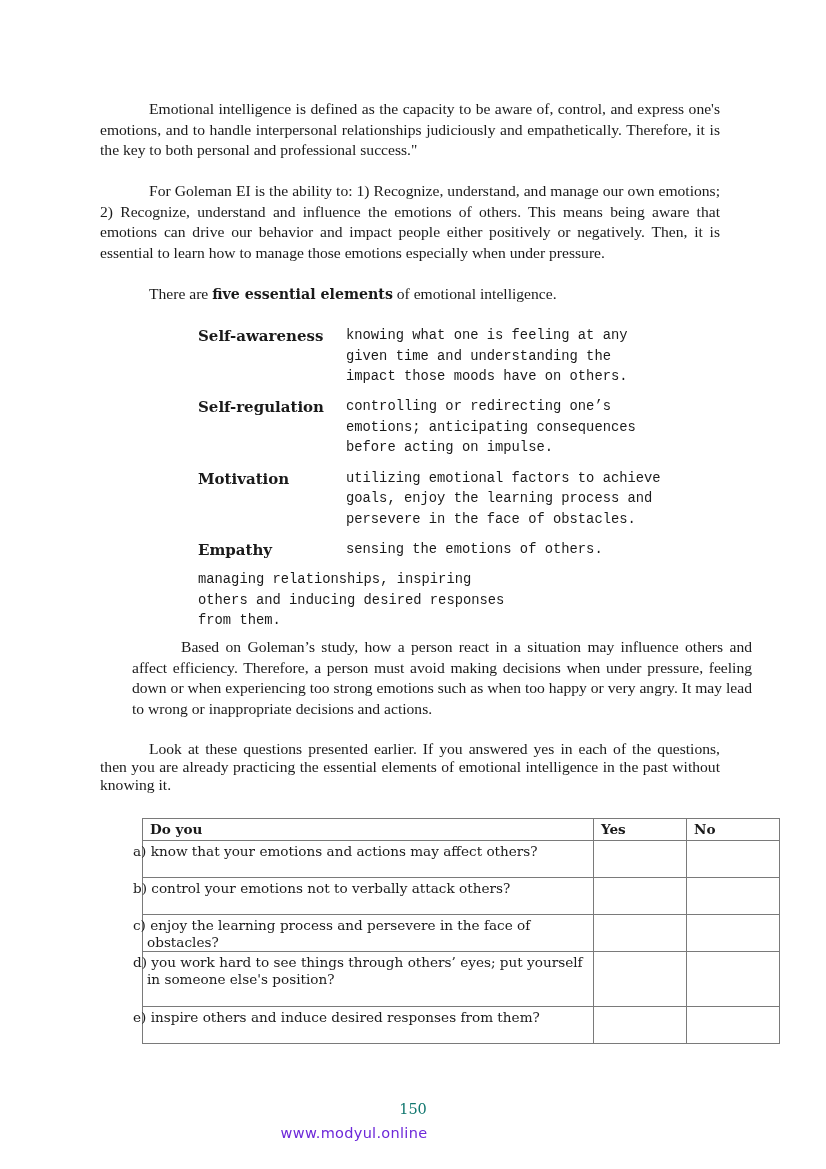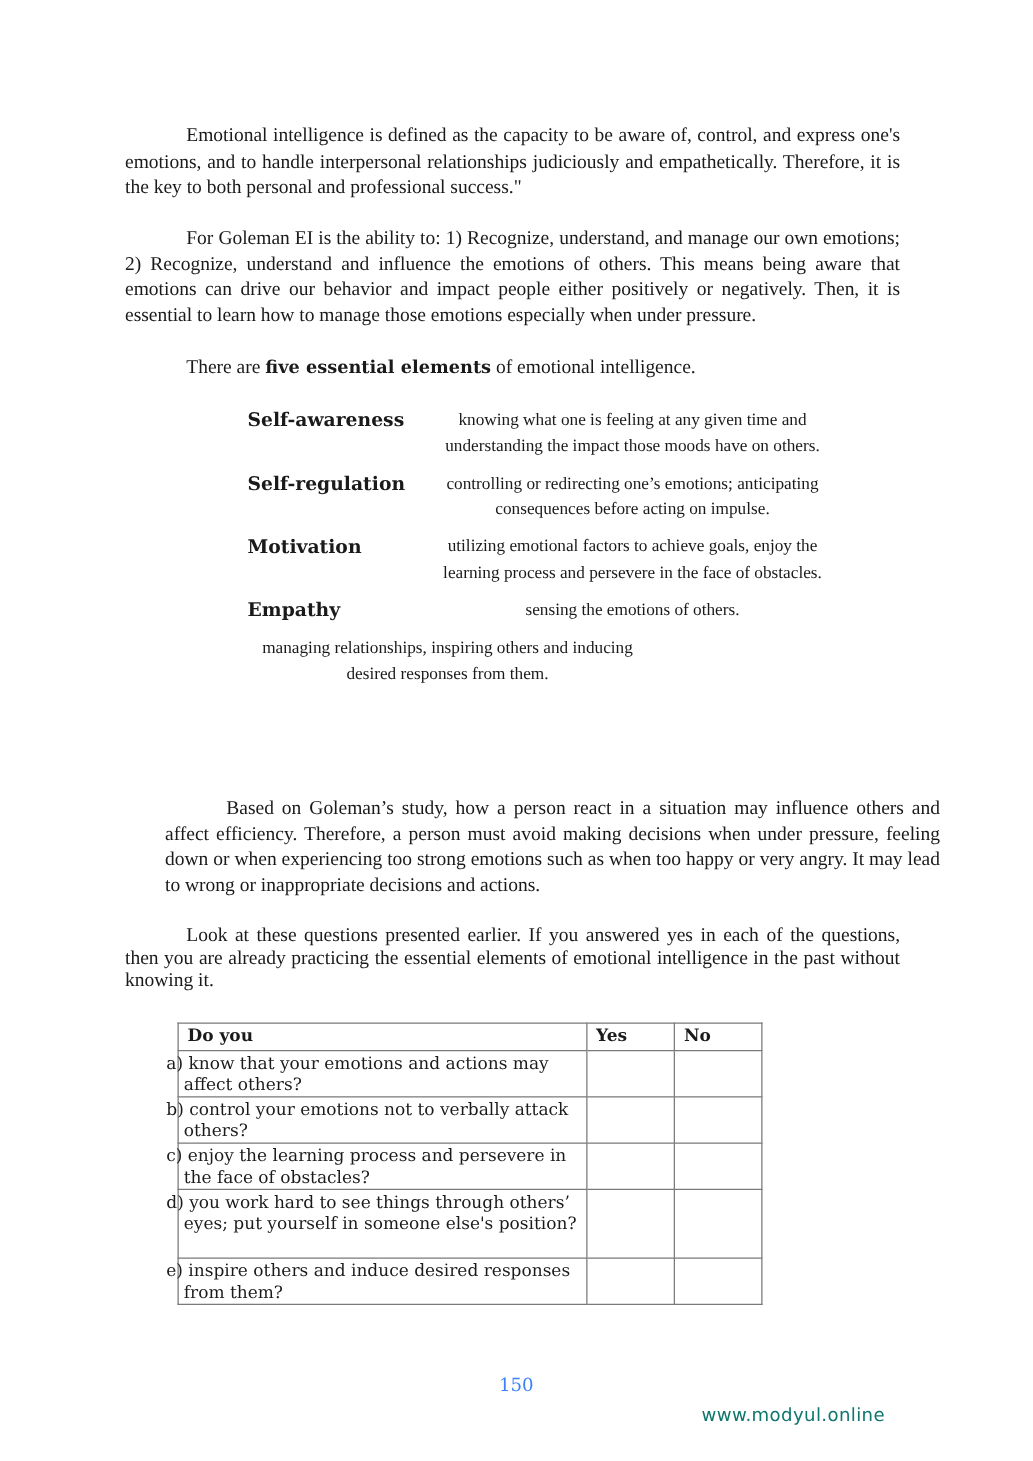--- a/index.html
+++ b/index.html
@@ -25,45 +25,45 @@
 
   .elements { position: absolute; left: 198px; top: 326px; width: 470px; }
   .el-row { display: flex; margin-bottom: 9.5px; }
   .el-term {
     width: 148px; flex: none;
     font-family: "DejaVu Serif", serif; font-weight: bold; font-size: 15px;
     line-height: 20.6px;
   }
   .el-def {
     width: 320px;
-    font-family: Liberation Serif, serif; font-size: 13.8px; line-height: 20.6px; text-align: center;
+    font-family: Liberation Mono, monospace; font-size: 13.8px; line-height: 20.6px;
   }
 
   table.q {
     position: absolute; left: 142px; top: 818px;
-    width: 468px; border-collapse: collapse;
+    width: 638px; border-collapse: collapse;
     font-family: "DejaVu Serif", serif; font-size: 13.6px;
   }
   table.q th, table.q td { border: 1px solid #7a7a7a; padding: 0; vertical-align: top; }
   table.q th {
     text-align: left; font-weight: bold; height: 21px; line-height: 20px;
     padding-left: 7px; font-size: 13.6px;
   }
   table.q td.qcell { line-height: 16.5px; padding: 2px 4px 1px 4px; text-indent: -14px; }
   .col-q { width: 383px; }
   .col-yes { width: 79px; }
   .col-no { width: 79px; }
 
   .page-num {
     position: absolute; top: 1101px; left: 0; width: 826px; text-align: center;
-    font-family: "DejaVu Serif", serif; font-size: 14.5px; color: #3b82f6;
+    font-family: "DejaVu Serif", serif; font-size: 14.5px; color: #0f766e;
   }
   .watermark {
-    position: absolute; top: 1125px; left: 0; width: 708px; text-align: right;
-    font-family: "DejaVu Sans", sans-serif; font-size: 14.5px; color: #0f766e;
+    position: absolute; top: 1125px; left: 0; width: 708px; text-align: center;
+    font-family: "DejaVu Sans", sans-serif; font-size: 14.5px; color: #6d28d9;
     letter-spacing: 0.3px;
   }
 </style>
 </head>
 <body>
 
 <div class="page">
 
   <p class="para p1"><span class="indent"></span><span>Emotional intelligence is defined as the capacity to be aware of, control, and express one's emotions, and to handle interpersonal relationships judiciously and empathetically. Therefore, it is the key to both personal and professional success."</span></p>
 

